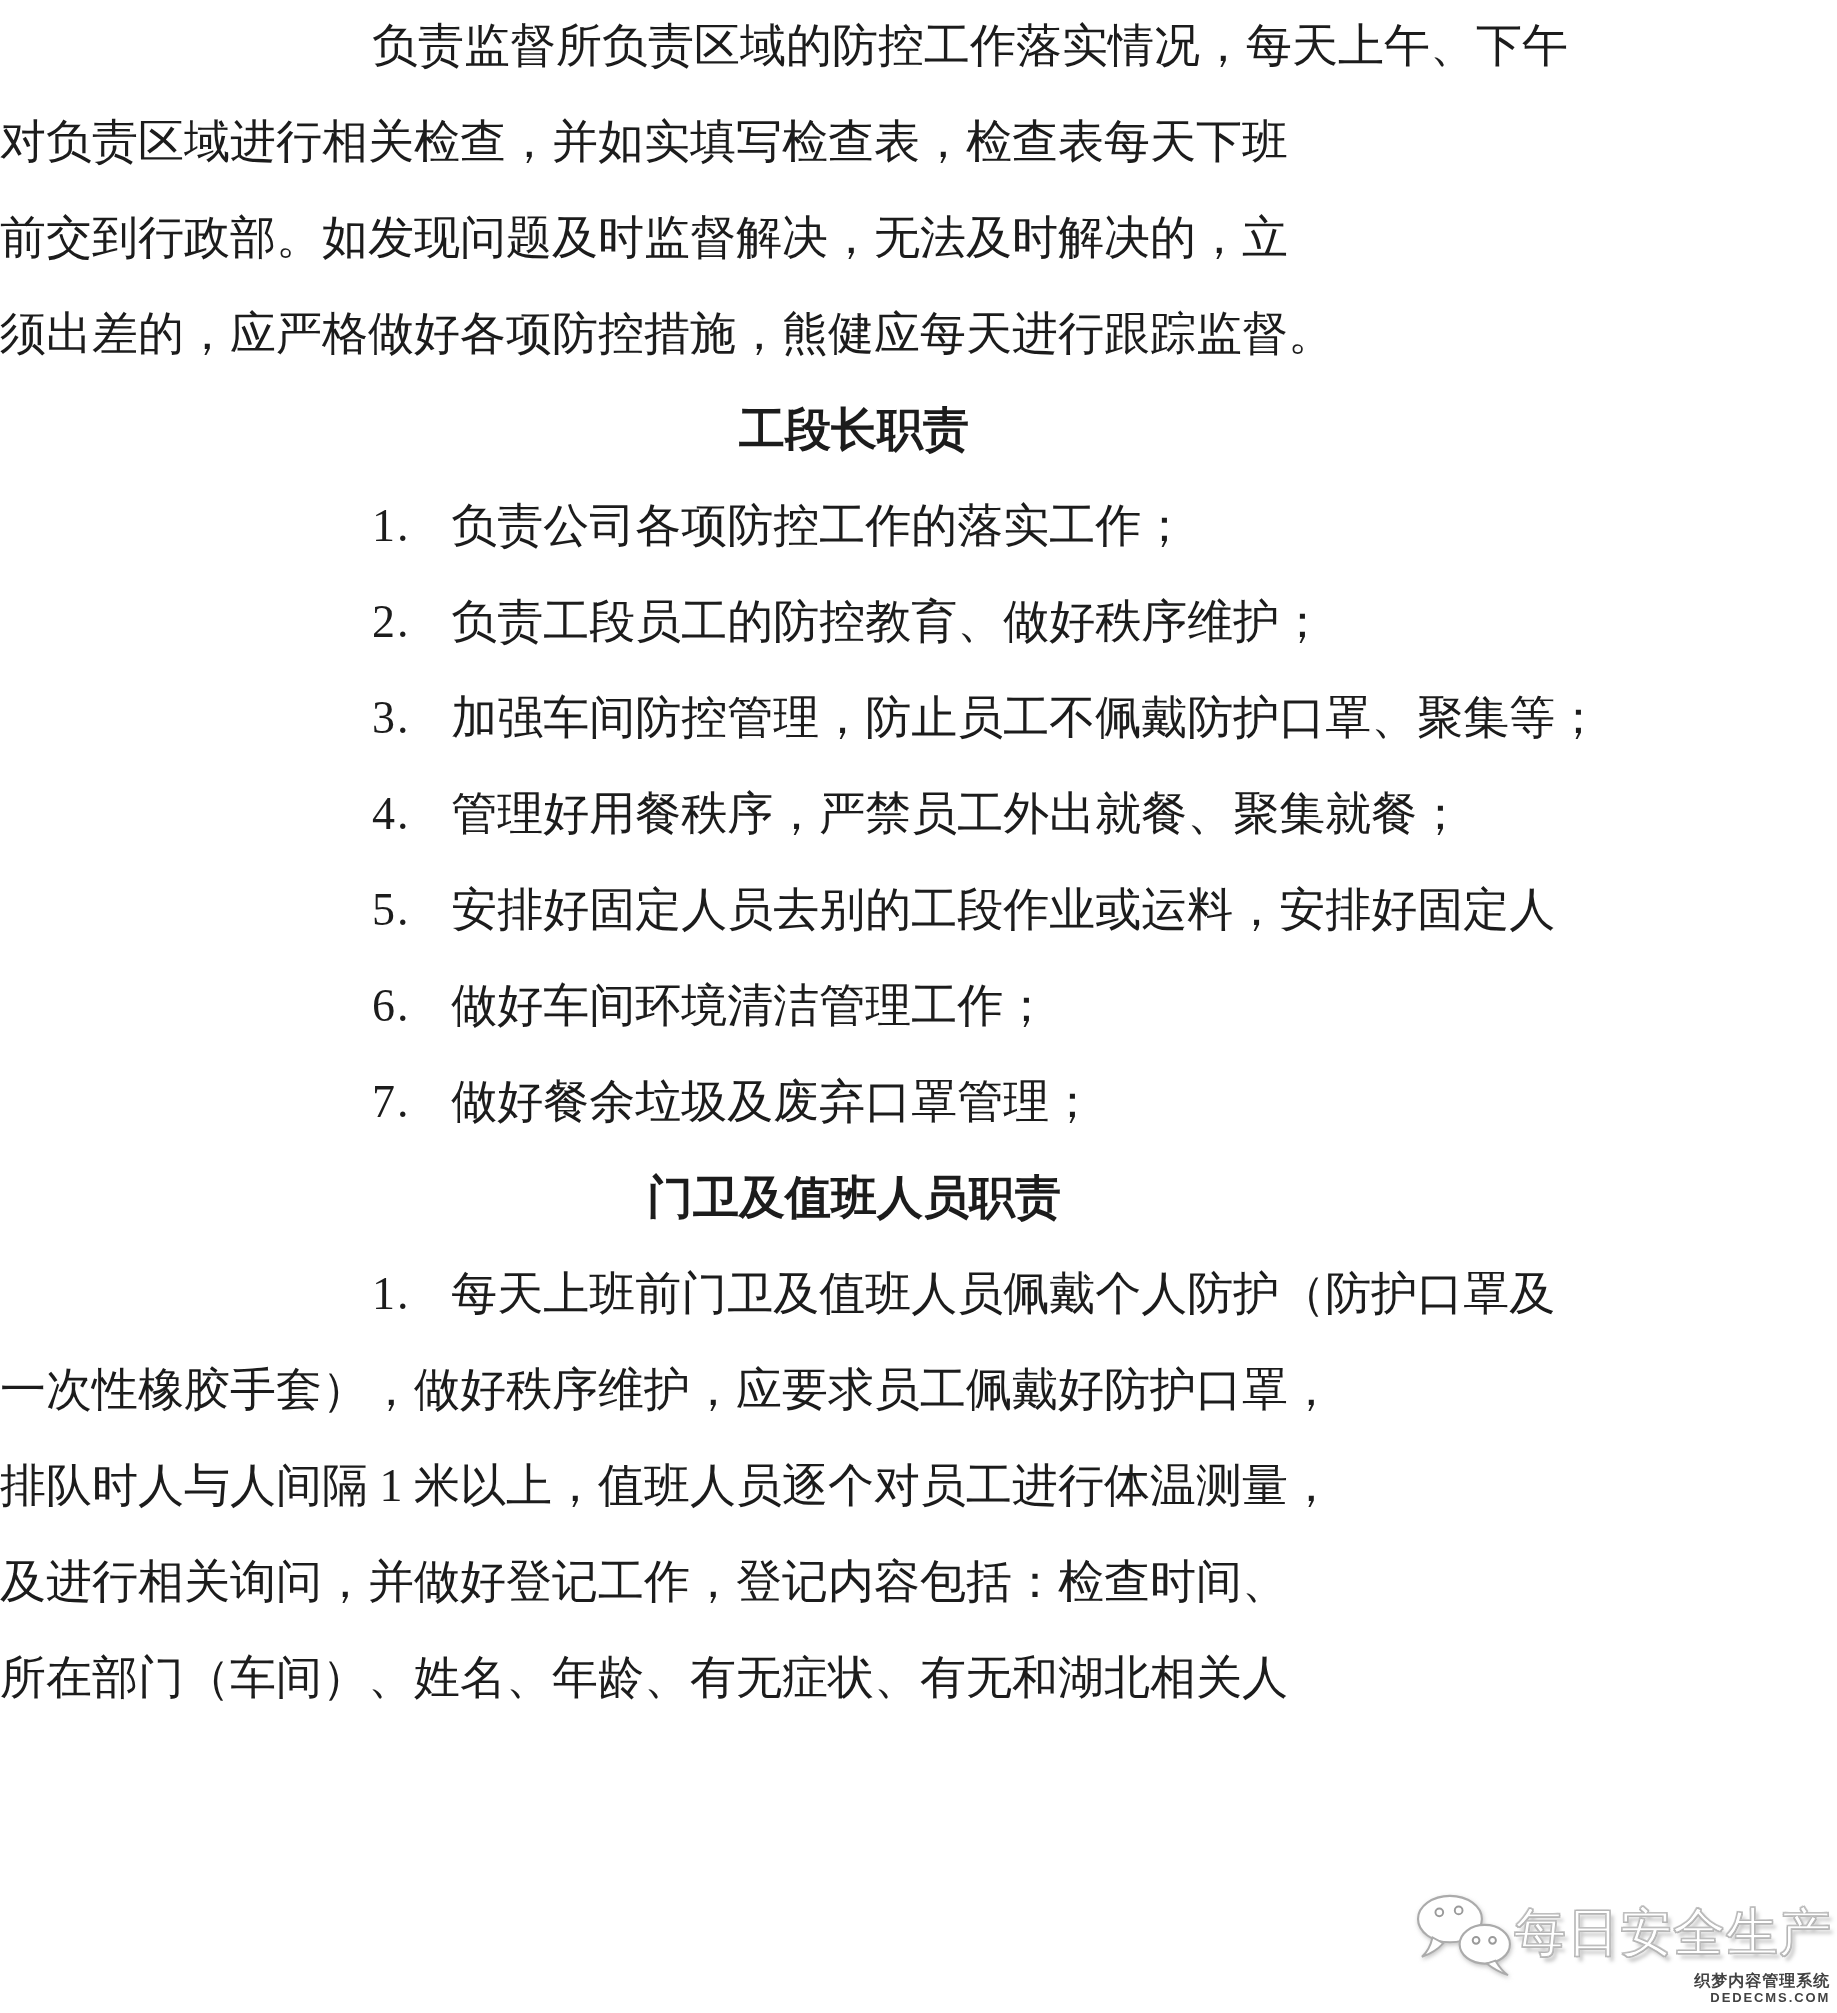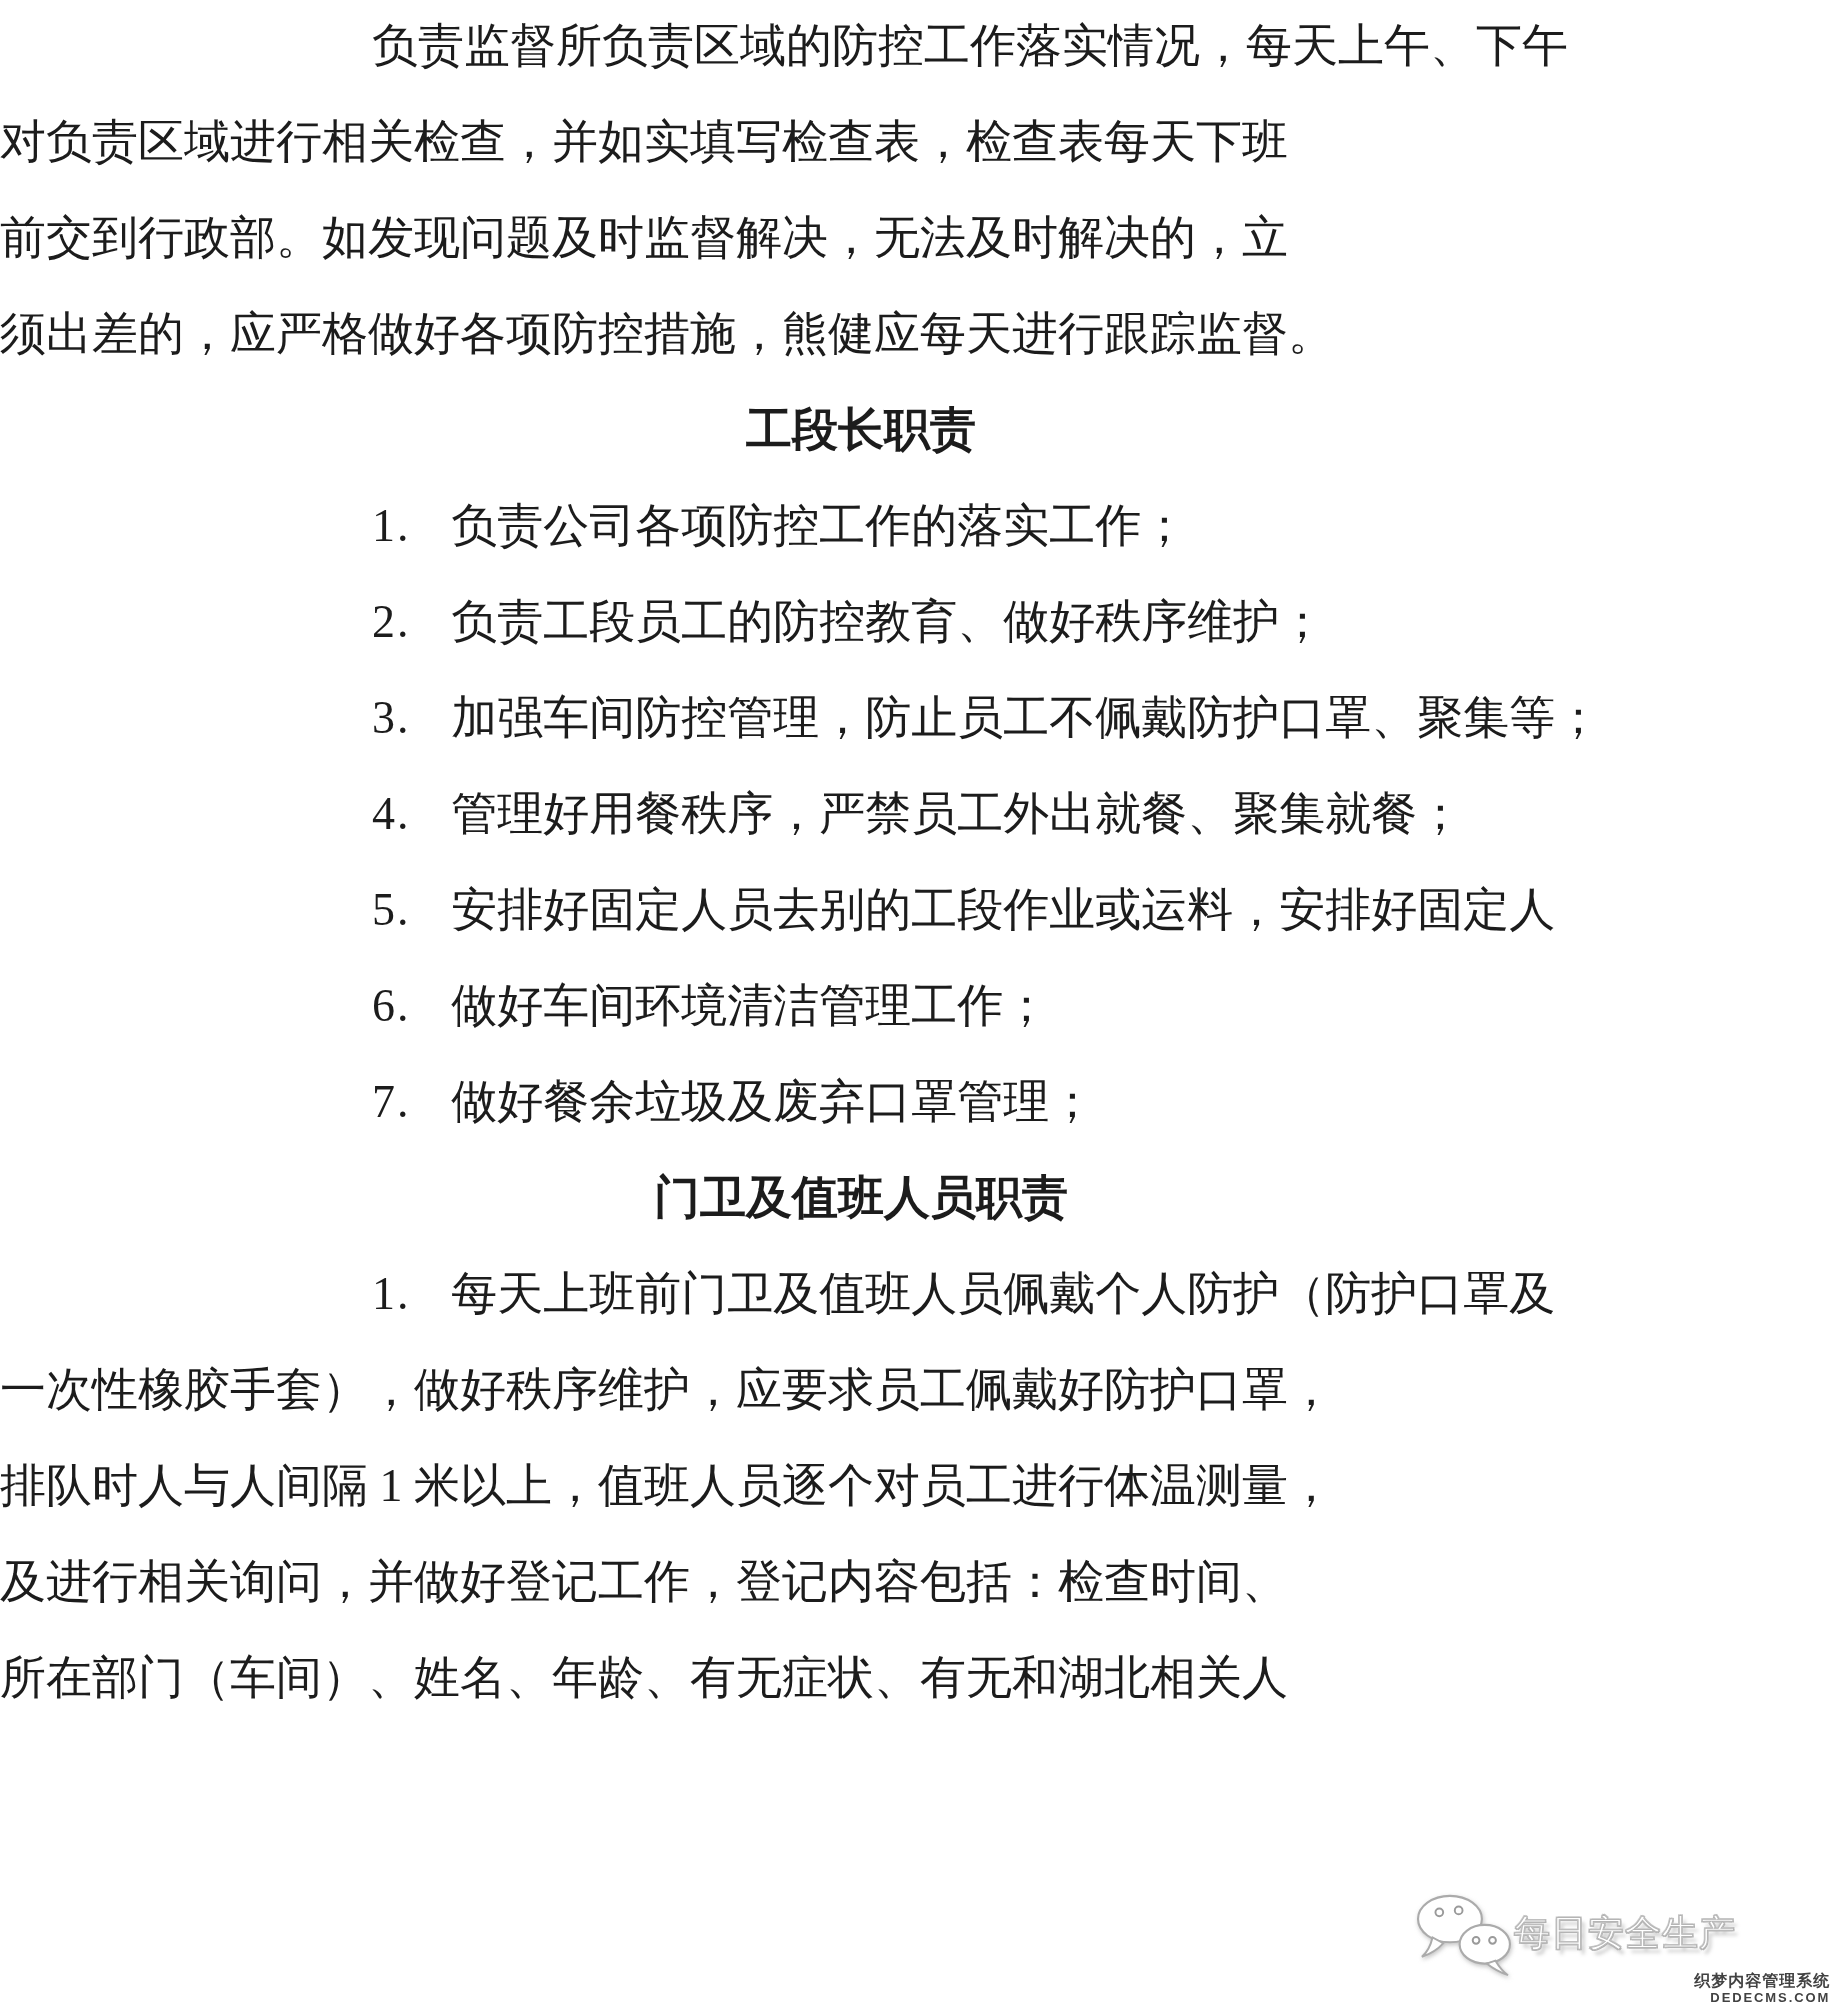--- a/index.html
+++ b/index.html
@@ -15,37 +15,37 @@
   
   .doc { position: absolute; left: 0; top: -1.9px; width: 1838px; }
   .line {
     height: 96px; line-height: 96px;
     font-size: 46px;
     white-space: nowrap;
   }
   .line.body-indent { padding-left: 372px; }
   .line.list { padding-left: 372px; }
   .line.heading {
-    padding-left: 7px;
+    padding-left: 0;
     width: 1708px;
     text-align: center;
     font-weight: 700;
   }
   .li-num { letter-spacing: 1.9px; }
   .li-gap { display: inline-block; width: 41px; }
 
   
   .watermark {
     position: absolute; left: 1415px; top: 1892px;
     display: flex; align-items: flex-start;
     pointer-events: none;
   }
   .wm-icon { filter: drop-shadow(1.9px 2.9px 1.9px rgba(140,140,140,0.5)); }
   .wm-text {
-    font-size: 36px; line-height: 58px;
+    font-size: 52px; line-height: 58px;
     margin-top: 11.6px; margin-left: 1.9px;
     letter-spacing: 1px;
     color: #ffffff;
     -webkit-text-stroke: 1px #b5b5b5;
     text-shadow:
       -1px -1px 0 #cccccc, 1px -1px 0 #c4c4c4,
       -1px 1px 0 #b5b5b5, 1px 1px 0 #b0b0b0,
       3.9px 4.9px 3.9px rgba(130,130,130,0.45);
     white-space: nowrap;
   }

